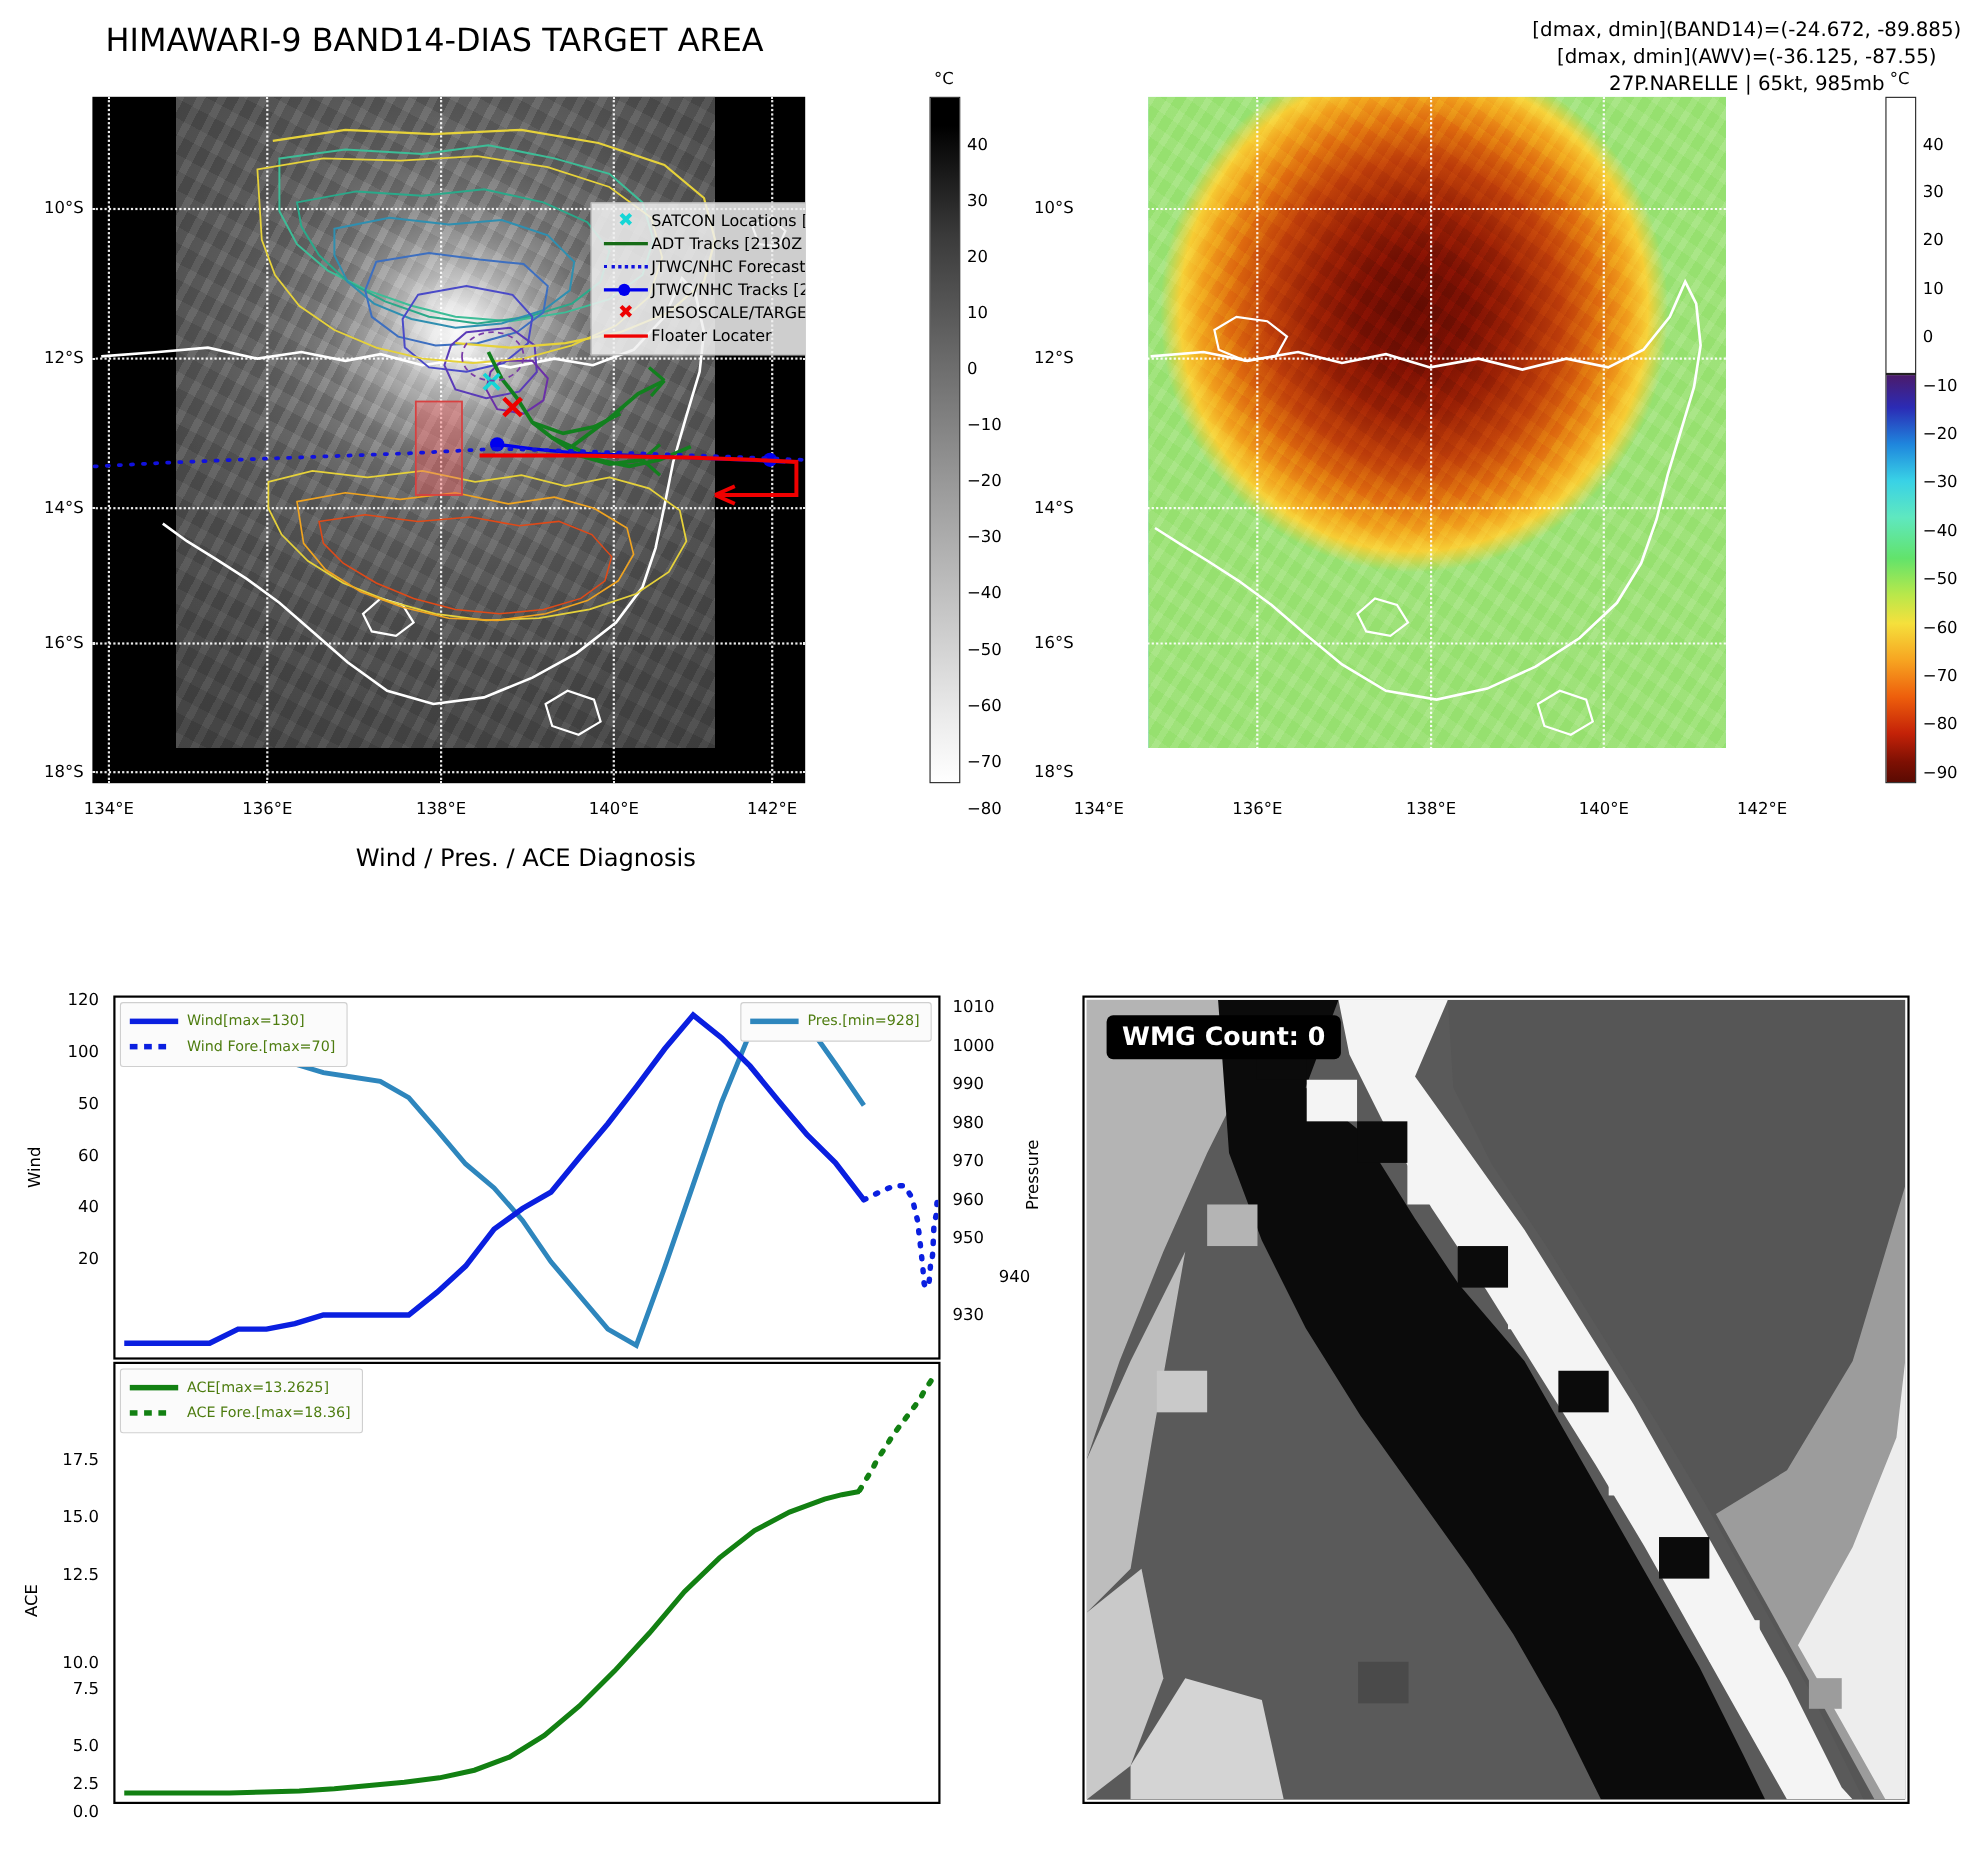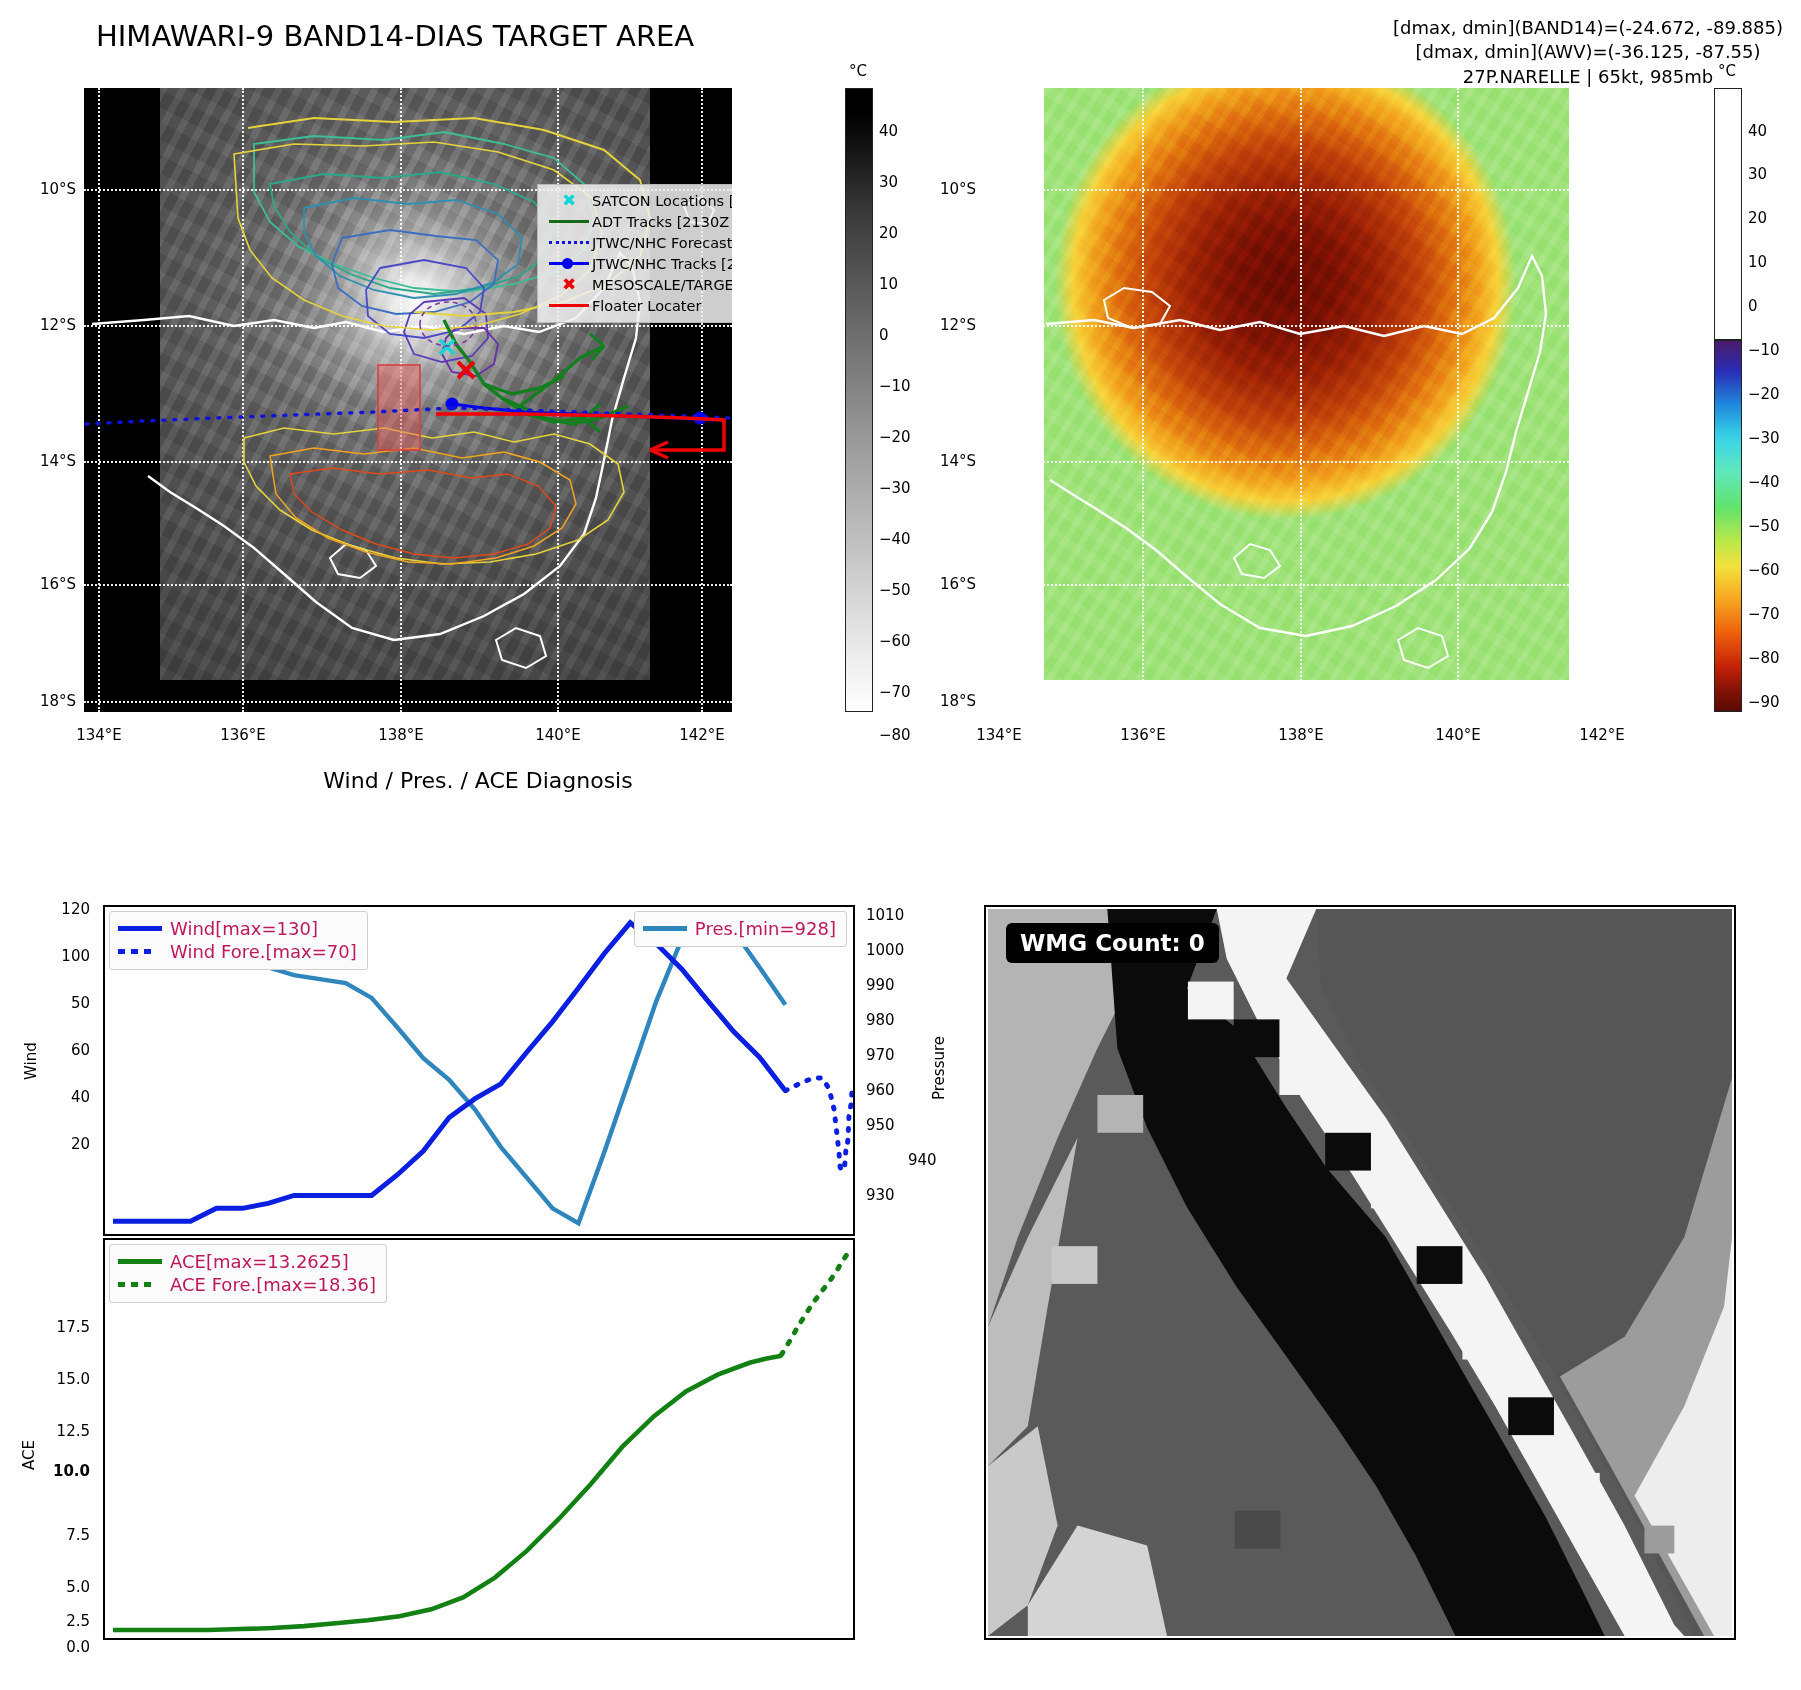--- a/index.html
+++ b/index.html
@@ -130,21 +130,21 @@
   
   #panel3-title {
     position: absolute; left: 98px; top: 768px; width: 760px;
     text-align: center; font-size: 22px; color: #000;
   }
   #wind-axes { left: 103px; top: 905px; width: 752px; height: 331px; }
   #ace-axes  { left: 103px; top: 1238px; width: 752px; height: 402px; }
 
   .chart-legend {
     position: absolute; background: #fbfbfb; border: 1px solid #cfcfcf;
-    border-radius: 3px; padding: 5px 10px 6px 8px; font-size: 18px; color: #be185d;
+    border-radius: 3px; padding: 5px 10px 6px 8px; font-size: 13px; color: #4d7c0f;
     z-index: 5;
   }
   .chart-legend .row { display: flex; align-items: center; height: 23px; white-space: nowrap; }
   .chart-legend .key { width: 52px; flex: none; display: flex; align-items: center; }
   .k-thick { width: 44px; height: 5px; }
   .k-thick.blue { background: #0a1fe0; }
   .k-thick.steel { background: #2e86bd; }
   .k-thick.green { background: #128012; }
   .k-dots { width: 44px; height: 5px; display: flex; gap: 6px; }
   .k-dots span { width: 7px; height: 5px; display: block; }
@@ -480,21 +480,21 @@
             </span>
         </span>
         <span>ACE Fore.[max=18.36]</span>
       </div>
     </div>
   </div>
 
   <div class="axlabel ytick" style="left:24px; top:1318px; width:66px;">17.5</div>
   <div class="axlabel ytick" style="left:24px; top:1370px; width:66px;">15.0</div>
   <div class="axlabel ytick" style="left:24px; top:1422px; width:66px;">12.5</div>
-  <div class="axlabel ytick" style="left:24px; top:1462px; width:66px;font-weight:bold;">10.0</div>
+  <div class="axlabel ytick" style="left:24px; top:1502px; width:66px;">10.0</div>
   <div class="axlabel ytick" style="left:24px; top:1526px; width:66px;">7.5</div>
   <div class="axlabel ytick" style="left:24px; top:1578px; width:66px;">5.0</div>
   <div class="axlabel ytick" style="left:24px; top:1612px; width:66px;">2.5</div>
   <div class="axlabel ytick" style="left:24px; top:1638px; width:66px;">0.0</div>
   <div class="ylab-rot" style="left:20px; top:1470px;">ACE</div>
 
   <div class="axes-frame" id="panel4">
     <div id="wmg-canvas">
       <svg viewBox="0 0 748 731" preserveAspectRatio="none" style="position:absolute;inset:0;width:100%;height:100%;">
         <rect x="0" y="0" width="748" height="731" fill="#5a5a5a"></rect>

